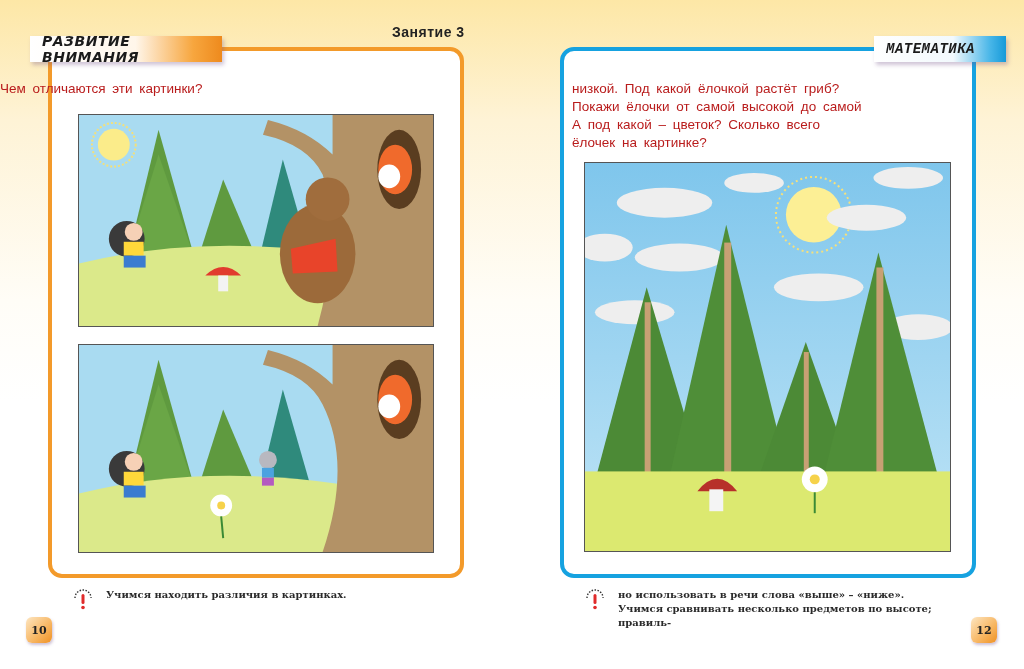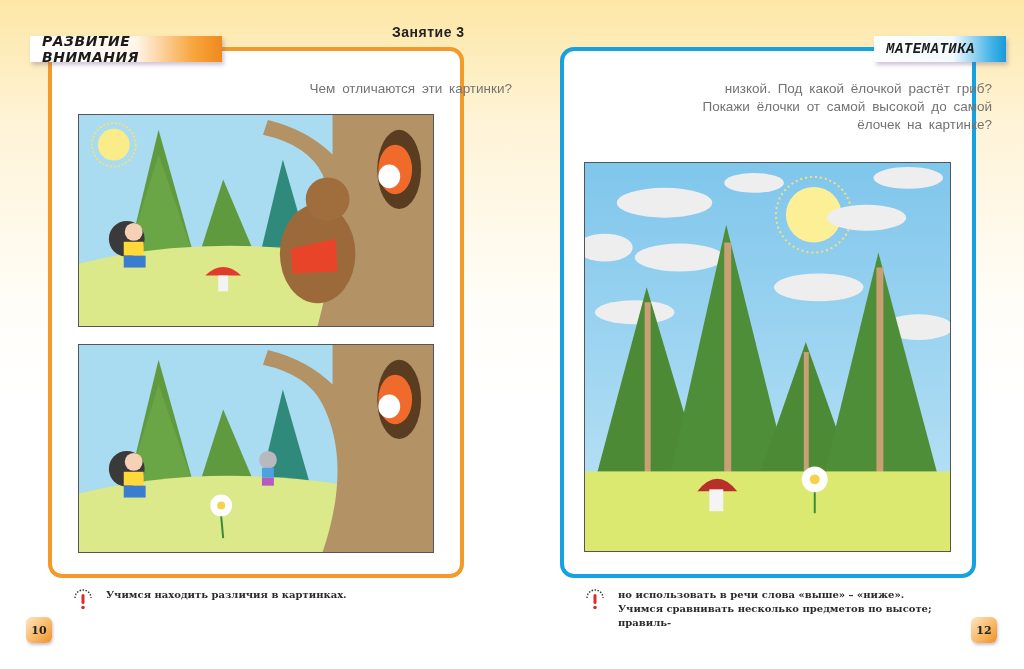--- a/index.html
+++ b/index.html
@@ -35,21 +35,21 @@
     left: 30px; top: 36px; width: 192px;
     background: linear-gradient(to right, #ffffff 0%, #fff6ea 55%, #f7a63e 85%, #ee8a1d 100%);
   }
   .tab-right {
     left: 362px; top: 36px; width: 132px;
     background: linear-gradient(to right, #ffffff 0%, #f2f9fd 60%, #48b6e8 88%, #169ad9 100%);
     font-family: Liberation Mono, monospace;
   }
 
   .question {
-    position: absolute; text-align: right; color: #737373;
+    position: absolute; text-align: left; color: #b91c1c;
     font-size: 13.5px; line-height: 18px; word-spacing: 3px;
   }
   .question-left { left: 0; width: 512px; top: 80px; }
   .question-right { left: 60px; width: 420px; top: 80px; }
 
   .picture { position: absolute; border: 1px solid #555; overflow: hidden; }
   .pic-1 { left: 78px; top: 114px; width: 356px; height: 213px; }
   .pic-2 { left: 78px; top: 344px; width: 356px; height: 209px; }
   .pic-3 { left: 72px; top: 162px; width: 367px; height: 390px; }
   .picture svg { display: block; width: 100%; height: 100%; }
@@ -144,20 +144,21 @@
 
   <div class="page-number pn-left">10</div>
 </div>
 
 <div class="page page-right">
   <div class="panel panel-right"></div>
   <div class="tab tab-right">МАТЕМАТИКА</div>
   <div class="question question-right">
     <div>низкой. Под какой ёлочкой растёт гриб?</div>
     <div>Покажи ёлочки от самой высокой до самой</div>
+    <div>А под какой – цветок? Сколько всего</div>
     <div>ёлочек на картинке?</div>
   </div>
 
   <div class="picture pic-3">
     <svg viewBox="0 0 367 390" preserveAspectRatio="none">
       <defs>
         <linearGradient id="sky" x1="0" y1="0" x2="0" y2="1">
           <stop offset="0" stop-color="#7fc6ec"></stop>
           <stop offset="1" stop-color="#bfe4f6"></stop>
         </linearGradient>

